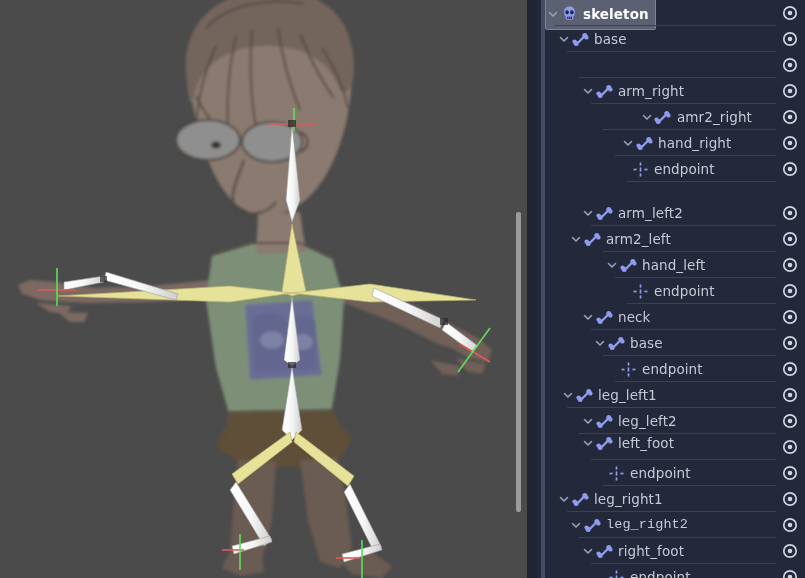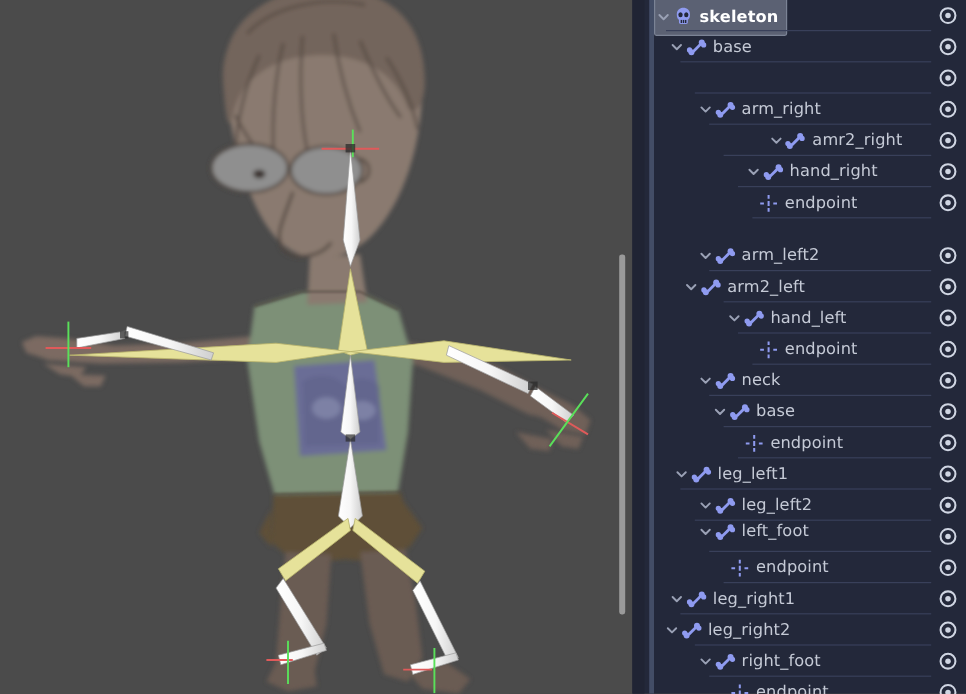--- a/index.html
+++ b/index.html
@@ -779,21 +779,21 @@
             <span class="label">leg_right1</span>
           </div>
           <div class="row-sep" style="left: 22px;"></div>
           <span class="eye">
             <svg width="16" height="16" viewBox="0 0 16 16">
               <circle cx="8" cy="8" r="6.2" fill="none" stroke="#cfd5e2" stroke-width="1.7"></circle>
               <circle cx="8" cy="8" r="2.3" fill="#cfd5e2"></circle>
             </svg>
           </span>
         </div>
-        <div class="row" style="padding-left: 8px;">
+        <div class="row" style="padding-left: 24px; font-family: Liberation Mono, monospace;">
           <div class="row-content">
             <span class="caret">
               <svg width="10" height="10" viewBox="0 0 10 10">
                 <path d="M1.5 3.5 L5 7 L8.5 3.5" fill="none" stroke="#9aa1b5" stroke-width="1.6" stroke-linecap="round" stroke-linejoin="round"></path>
               </svg>
             </span>
             <span class="node-icon">
               <svg width="17" height="17" viewBox="0 0 17 17">
                 <g fill="#8f9bf0">
                   <circle cx="4.2" cy="12.6" r="2.5"></circle>

